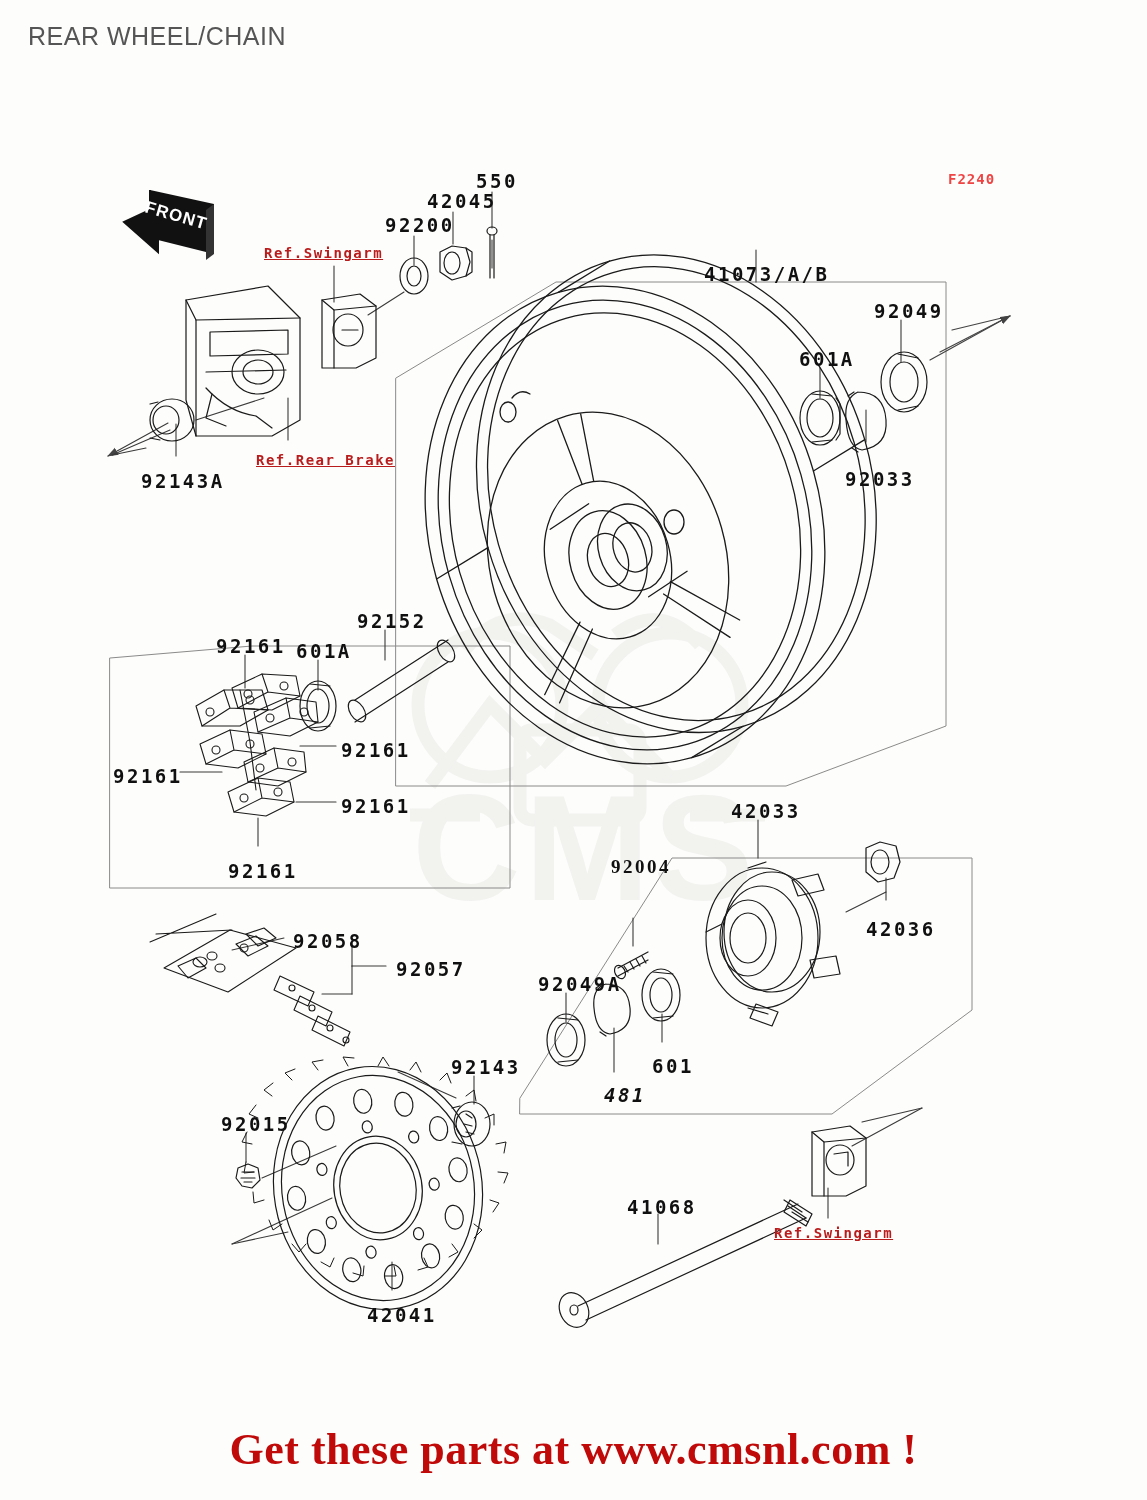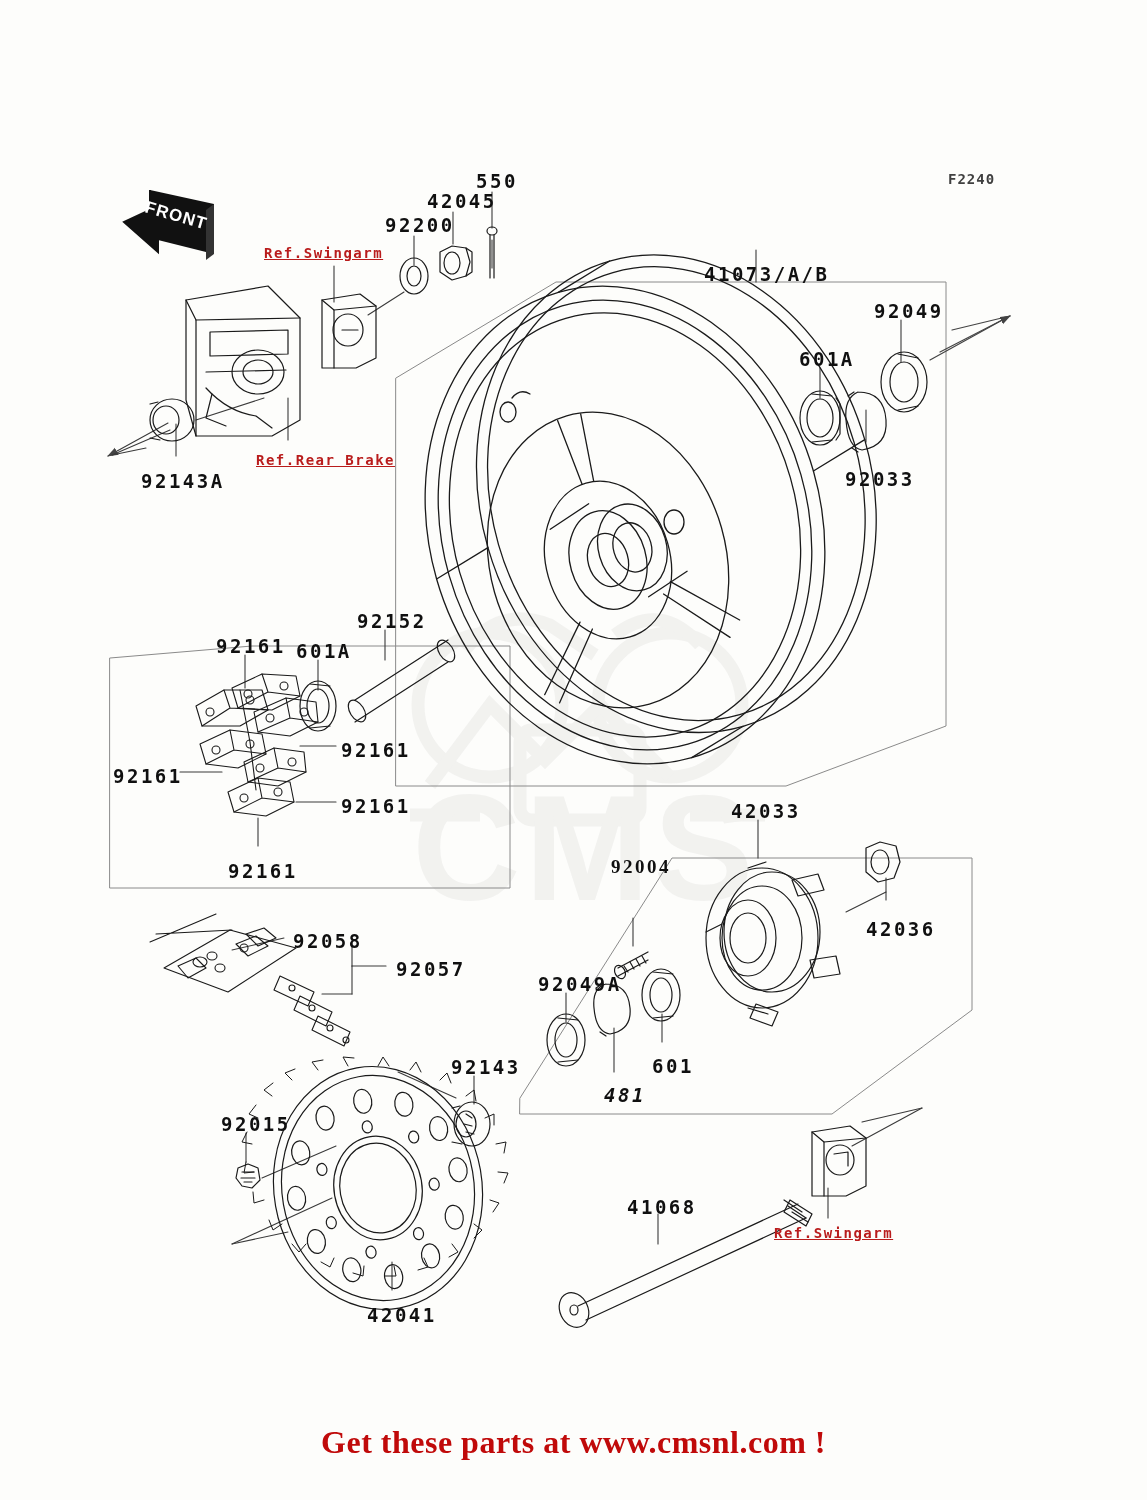--- a/index.html
+++ b/index.html
@@ -6,21 +6,21 @@
   html,body{margin:0;padding:0;background:#fdfdfb;}
   body{width:1147px;height:1500px;position:relative;overflow:hidden;
        font-family:"DejaVu Sans Mono",monospace;}
 
   .page{position:absolute;inset:0;background:#fdfdfb;}
 
   
   .title{position:absolute;left:28px;top:22px;font-family:"Liberation Sans",sans-serif;
          font-size:25px;color:#555;letter-spacing:.5px;font-weight:400;}
   .sheet-ref{position:absolute;left:948px;top:171px;font-size:14px;font-weight:bold;
-             color:#404040;letter-spacing:1px;}
+             color:#ef4444;letter-spacing:1px;}
 
   
   .wm{position:absolute;left:370px;top:555px;width:430px;height:430px;
       opacity:.30;pointer-events:none;}
   .wm svg{width:100%;height:100%;}
   .wm-band{position:absolute;left:140px;top:895px;width:760px;height:66px;
            opacity:.30;pointer-events:none;}
 
   
   .lbl{position:absolute;font-family:"DejaVu Sans Mono",monospace;font-size:19px;
@@ -29,28 +29,29 @@
           font-weight:bold;color:#b91c1c;letter-spacing:1.5px;white-space:nowrap;text-decoration:underline;}
 
   
   .art{position:absolute;inset:0;width:1147px;height:1500px;pointer-events:none;}
 
   
   .front-mark{position:absolute;left:118px;top:182px;width:100px;height:100px;}
 
   
   .footer{position:absolute;left:0;top:1424px;width:1147px;text-align:center;
-          font-family:"Liberation Serif",serif;font-size:32px;font-weight:bold;
+          font-family:"Liberation Serif",serif;font-size:44px;font-weight:bold;
           color:#c00a0a;letter-spacing:.5px;}
 </style>
 </head>
 <body>
 
 <div class="page">
 
+  <div class="title">REAR WHEEL/CHAIN</div>
   <div class="sheet-ref">F2240</div>
 
   <div class="wm">
     <svg viewBox="0 0 430 430" xmlns="http://www.w3.org/2000/svg">
       <g fill="none" stroke="#d9d9d6" stroke-width="13">
 
         <circle cx="120" cy="150" r="72"></circle>
         <circle cx="300" cy="150" r="72"></circle>
         <path d="M60 230 L120 150 L175 205 L230 150 L300 222"></path>
         <path d="M95 95 Q130 50 180 70 L225 100"></path>

